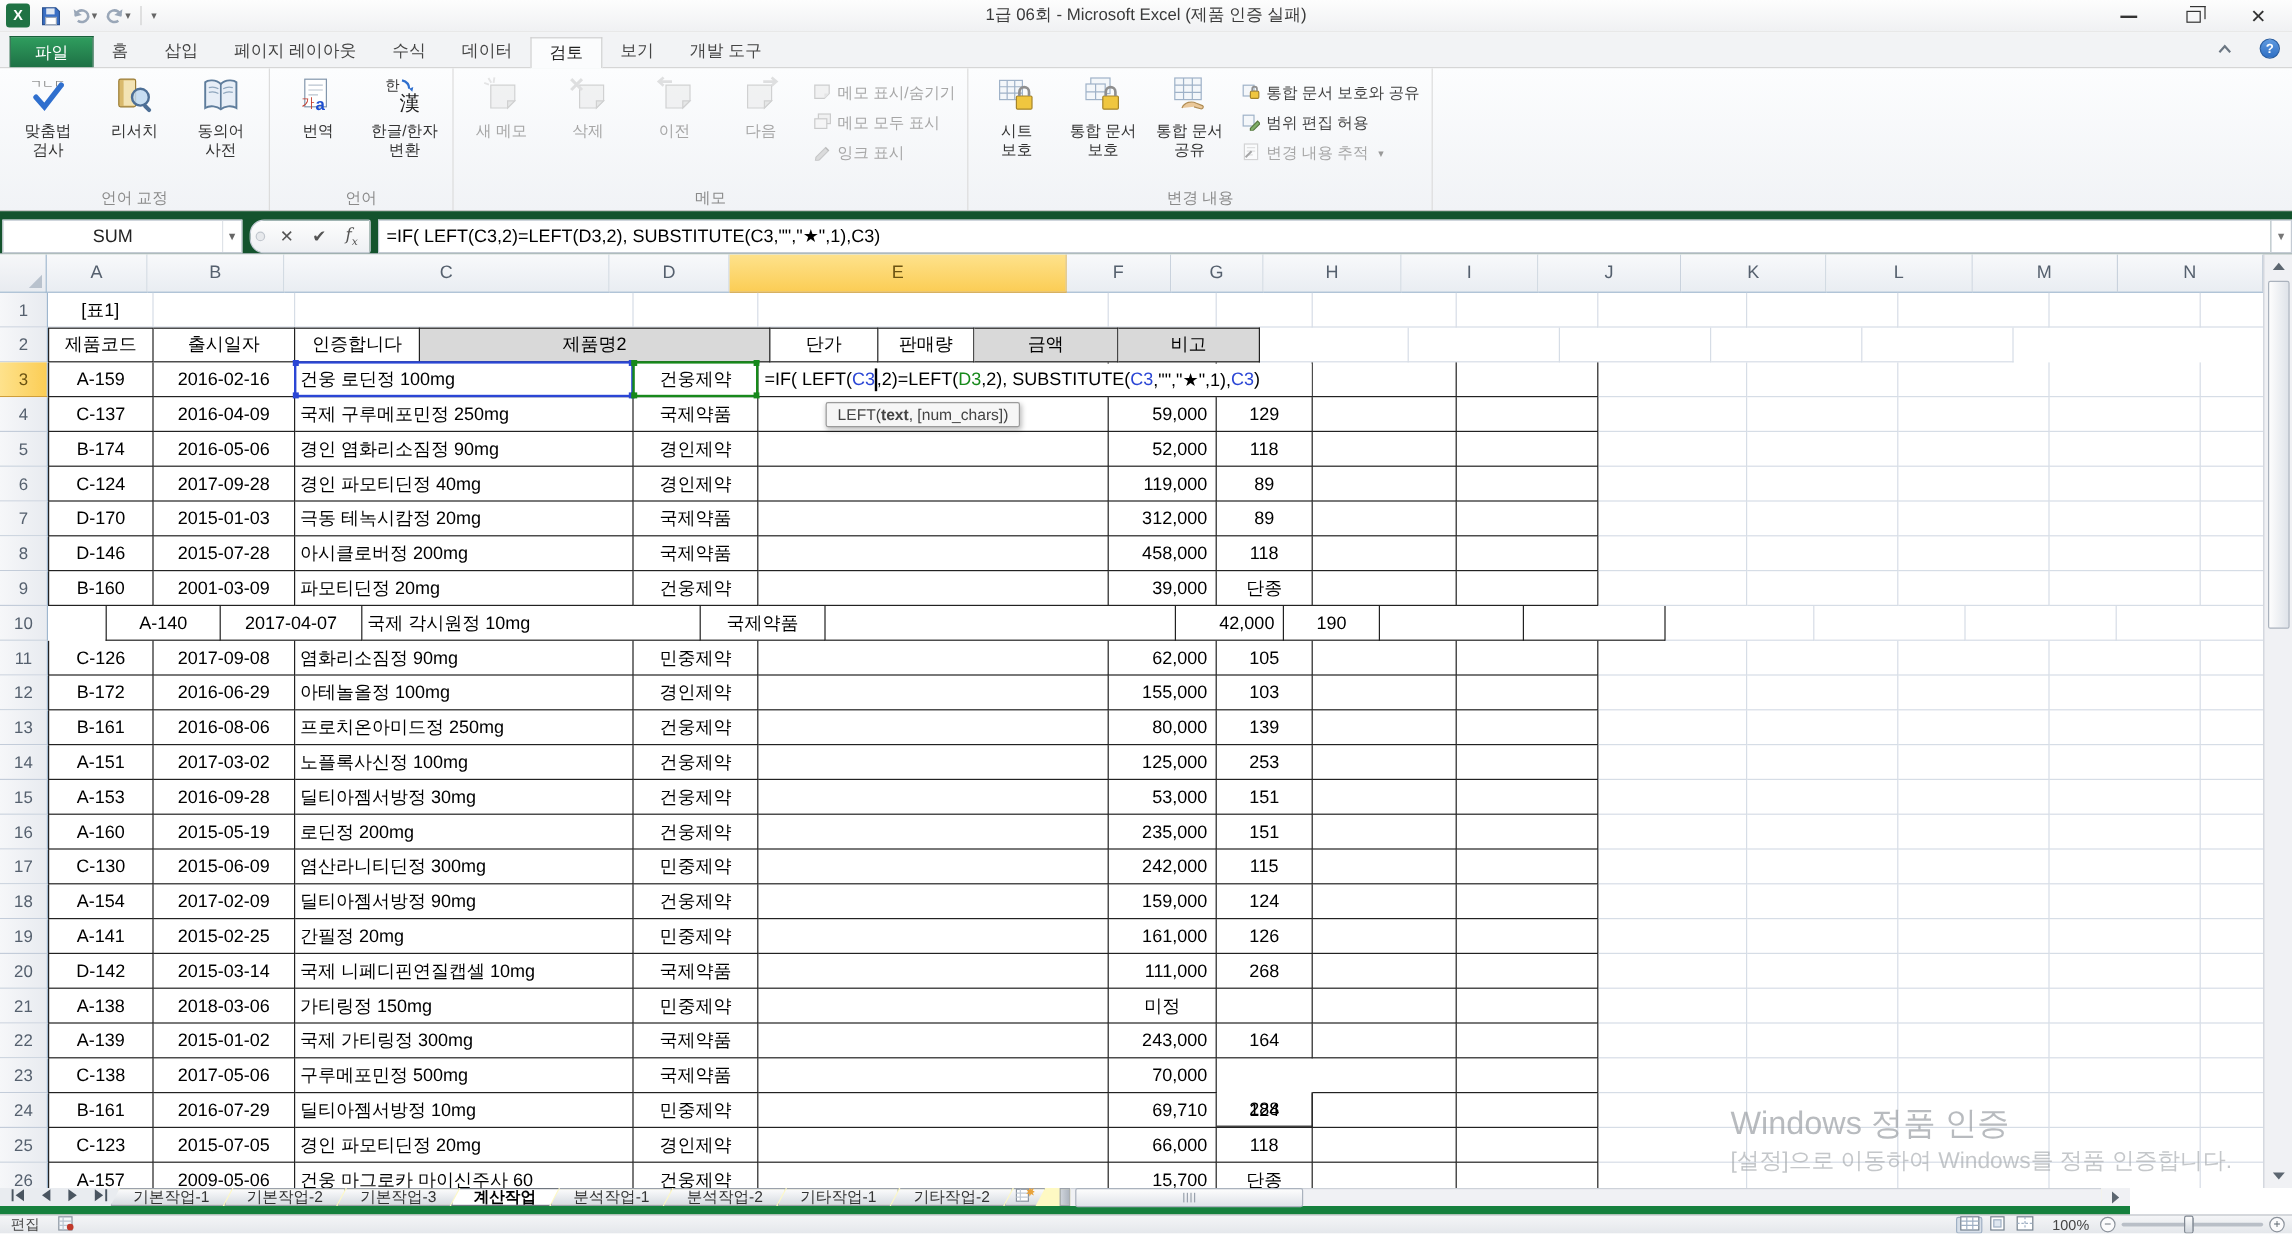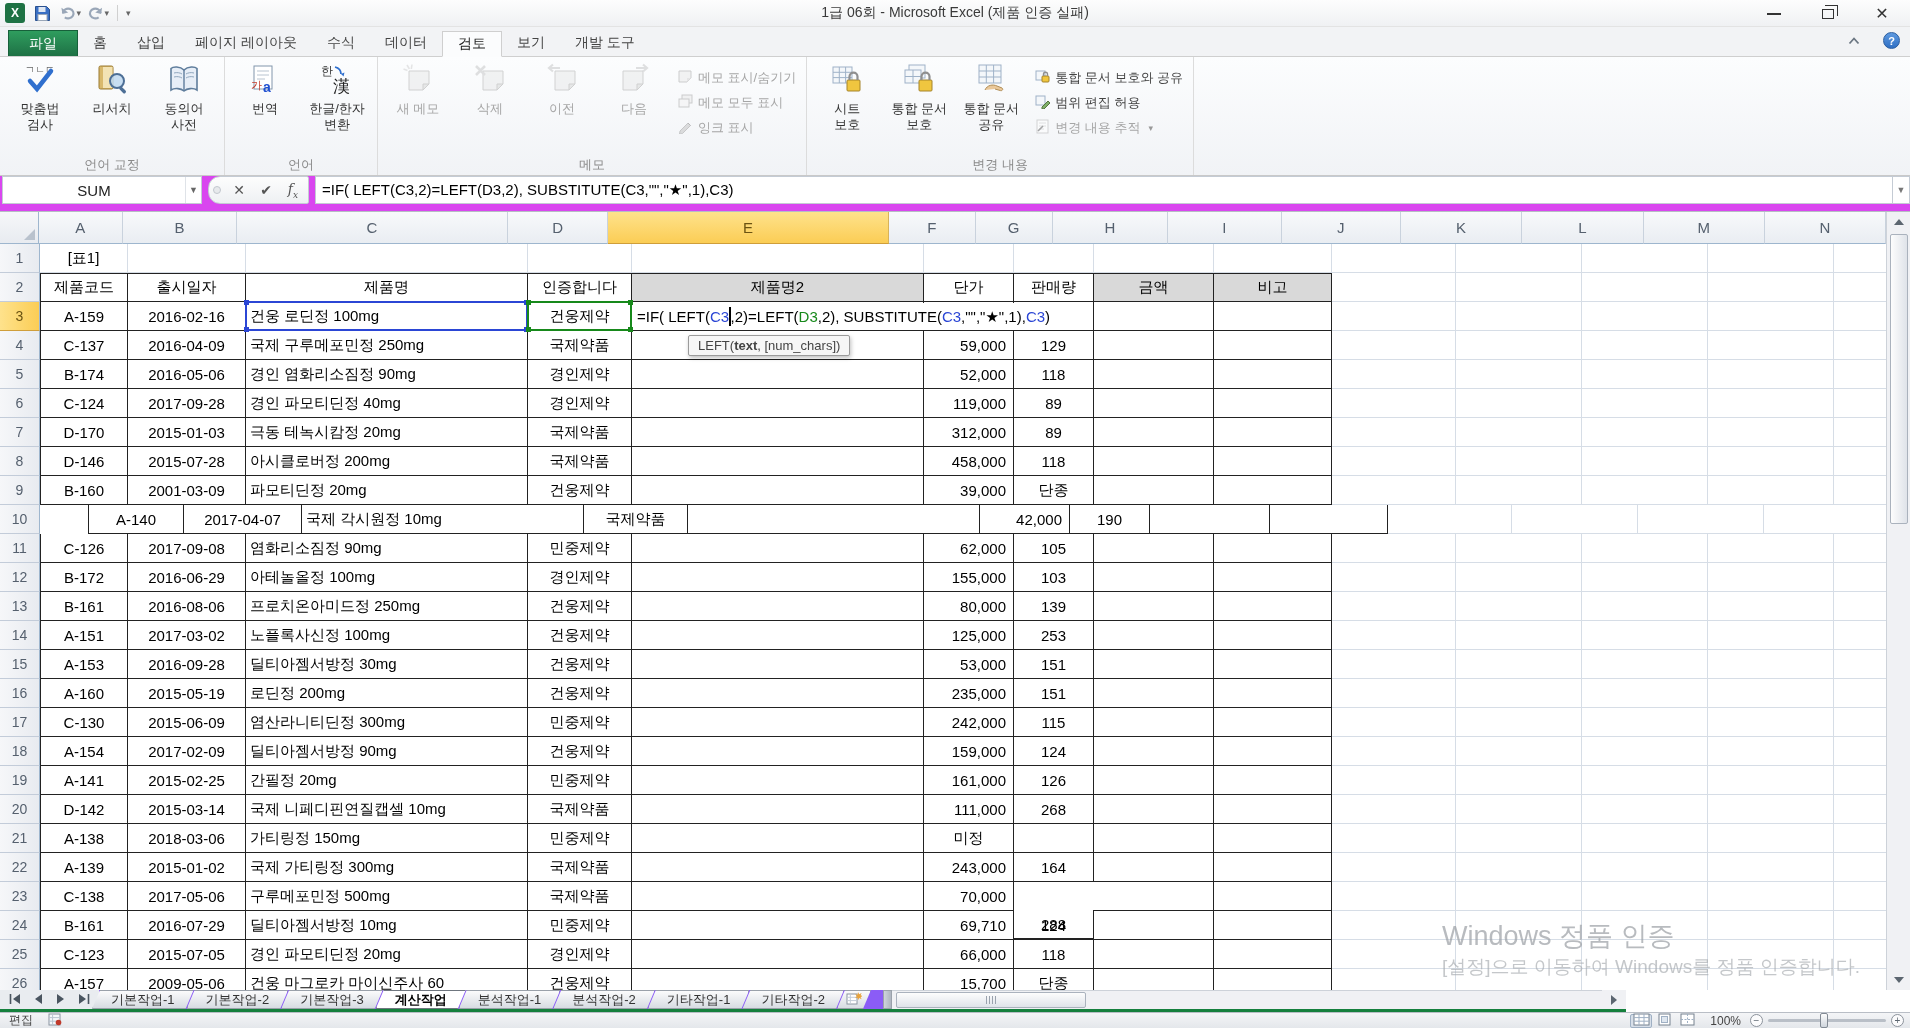--- a/index.html
+++ b/index.html
@@ -38,21 +38,21 @@
   .bigbtn .lbl{margin-top:4px;font-size:13px;line-height:16px;color:#333;text-align:center;white-space:pre-line}
   .bigbtn.disabled .lbl{color:#a6a6a6}
   .bigbtn.disabled .icon{opacity:.45;filter:grayscale(1)}
   .smallcol{display:flex;flex-direction:column;justify-content:flex-start;gap:7px;padding:10px 6px 0 8px}
   .smallbtn{display:flex;align-items:center;gap:5px;font-size:13px;color:#444;height:18px}
   .smallbtn.disabled{color:#a6a6a6}
   .smallbtn.disabled svg{opacity:.5;filter:grayscale(1)}
   .dd-arrow{font-size:9px;color:#999;margin-left:3px}
 
   
-  .fbar{position:absolute;top:176px;left:0;width:1910px;height:36px;background:#d946ef;border-bottom:1px solid #b6bcc4;display:flex;align-items:flex-start}
+  .fbar{position:absolute;top:176px;left:0;width:1910px;height:36px;background:#14532d;border-bottom:1px solid #b6bcc4;display:flex;align-items:flex-end}
   .namebox{width:200px;height:28px;margin-left:2px;background:#fff;border:1px solid #c4cbd4;display:flex;align-items:center;position:relative}
   .namebox .nb-text{flex:1;text-align:center;font-size:15px;color:#222}
   .nb-dd{width:16px;height:100%;border-left:1px solid #dfe3e8;display:flex;align-items:center;justify-content:center;font-size:9px;color:#666}
   .fx-capsule{height:28px;margin-left:6px;background:linear-gradient(#fdfdfd,#eef0f3);border:1px solid #c4cbd4;border-radius:12px 2px 2px 12px;display:flex;align-items:center;padding:0 6px 0 4px;gap:9px}
   .fx-dot{width:8px;height:8px;border-radius:50%;background:#e7e9ec;border:1px solid #c2c7ce}
   .fxb{font-size:14px;color:#555;width:18px;text-align:center}
   .fxb.fx-ins{font-family:"DejaVu Serif",serif;font-style:italic;font-size:14px}
   .fxb.fx-ins sub{font-size:9px}
   .finput{flex:1;height:28px;background:#fff;border:1px solid #c4cbd4;border-right:none;margin-left:6px;display:flex;align-items:center;padding-left:6px;font-size:15px;color:#000;white-space:nowrap;overflow:hidden}
   .fbar-exp{width:18px;height:28px;background:#fff;border:1px solid #c4cbd4;display:flex;align-items:center;justify-content:center;font-size:9px;color:#777}
@@ -87,21 +87,21 @@
   
   .vscroll{position:absolute;top:212px;left:1886px;width:24px;height:778px;background:#f0f1f4;border-left:1px solid #cdd2d9;display:flex;flex-direction:column;align-items:center}
   .vs-btn{width:22px;height:20px;display:flex;align-items:center;justify-content:center}
   .vs-thumb{width:18px;height:290px;margin-top:2px;background:linear-gradient(90deg,#fdfdfd,#dfe3e9);border:1px solid #aab2bd;border-radius:2px}
   .vs-spacer{flex:1}
   .tri-up{width:0;height:0;border-left:5px solid transparent;border-right:5px solid transparent;border-bottom:6px solid #5c6670}
   .tri-down{width:0;height:0;border-left:5px solid transparent;border-right:5px solid transparent;border-top:6px solid #5c6670}
   .tri-right{width:0;height:0;border-top:5px solid transparent;border-bottom:5px solid transparent;border-left:6px solid #5c6670}
 
   
-  .tabsrow{position:absolute;top:990px;left:0;width:1626px;height:22px;background:#8b5cf6;border-bottom:3px solid #15803d;display:flex;align-items:stretch}
+  .tabsrow{position:absolute;top:990px;left:0;width:1775px;height:22px;background:#fef9c3;border-bottom:7px solid #15803d;display:flex;align-items:stretch}
   .sheetnav{display:flex;align-items:center;gap:1px;padding:0 4px;background:#e9ecf0}
   .snav-btn{width:22px;height:18px;display:flex;align-items:center;justify-content:center}
   .stab{position:relative;padding:0 18px;margin-left:-7px;display:flex;align-items:center;font-size:13px;color:#333;background:linear-gradient(#fbfbfc,#d7dce2);border:1px solid #9aa1aa;clip-path:polygon(8px 0,100% 0,calc(100% - 8px) 100%,0 100%)}
   .stab.active{background:#fff;color:#000;z-index:5;border-color:#6f767f;font-weight:bold}
   .ins-tab{width:34px;display:flex;align-items:center;justify-content:center;margin-left:-7px;background:linear-gradient(#fbfbfc,#d7dce2);border:1px solid #9aa1aa;clip-path:polygon(8px 0,100% 0,calc(100% - 8px) 100%,0 100%)}
   .hs-split{width:9px;height:100%;background:linear-gradient(90deg,#cfd4db,#aeb5bf);border:1px solid #9aa1aa;margin-left:12px}
   .hs-track{flex:1;background:#f0f1f4;border-top:1px solid #cdd2d9;display:flex;align-items:center}
   .hs-thumb{width:190px;height:16px;margin-left:4px;background:linear-gradient(#fdfdfd,#dfe3e9);border:1px solid #aab2bd;border-radius:2px;display:flex;align-items:center;justify-content:center;gap:2px}
   .hs-thumb i{display:block;width:1px;height:8px;background:#9aa2ad}
   .hs-right{width:24px;display:flex;align-items:center;justify-content:center;background:#f0f1f4}
@@ -433,21 +433,20 @@
         <div class="cell al-l" style="width: 124px;"></div>
         <div class="cell al-l" style="width: 126px;"></div>
         <div class="cell al-l" style="width: 126px;"></div>
         <div class="cell al-l" style="width: 126px;"></div>
         <div class="cell al-l" style="width: 126px;"></div>
       </div>
       <div class="grow">
         <div class="rhdr">2</div>
         <div class="cell tb tb-top tb-left al-c" style="width: 88px;">제품코드</div>
         <div class="cell tb tb-top al-c" style="width: 118px;">출시일자</div>
-        <div class="cell tb tb-top al-c" style="width: 282px;">제품명</div>
         <div class="cell tb tb-top al-c" style="width: 104px;">인증합니다</div>
         <div class="cell tb tb-top al-c grayfill" style="width: 292px;">제품명2</div>
         <div class="cell tb tb-top al-c" style="width: 90px;">단가</div>
         <div class="cell tb tb-top al-c" style="width: 80px;">판매량</div>
         <div class="cell tb tb-top al-c grayfill" style="width: 120px;">금액</div>
         <div class="cell tb tb-top al-c grayfill" style="width: 118px;">비고</div>
         <div class="cell al-c" style="width: 124px;"></div>
         <div class="cell al-c" style="width: 126px;"></div>
         <div class="cell al-c" style="width: 126px;"></div>
         <div class="cell al-c" style="width: 126px;"></div>

